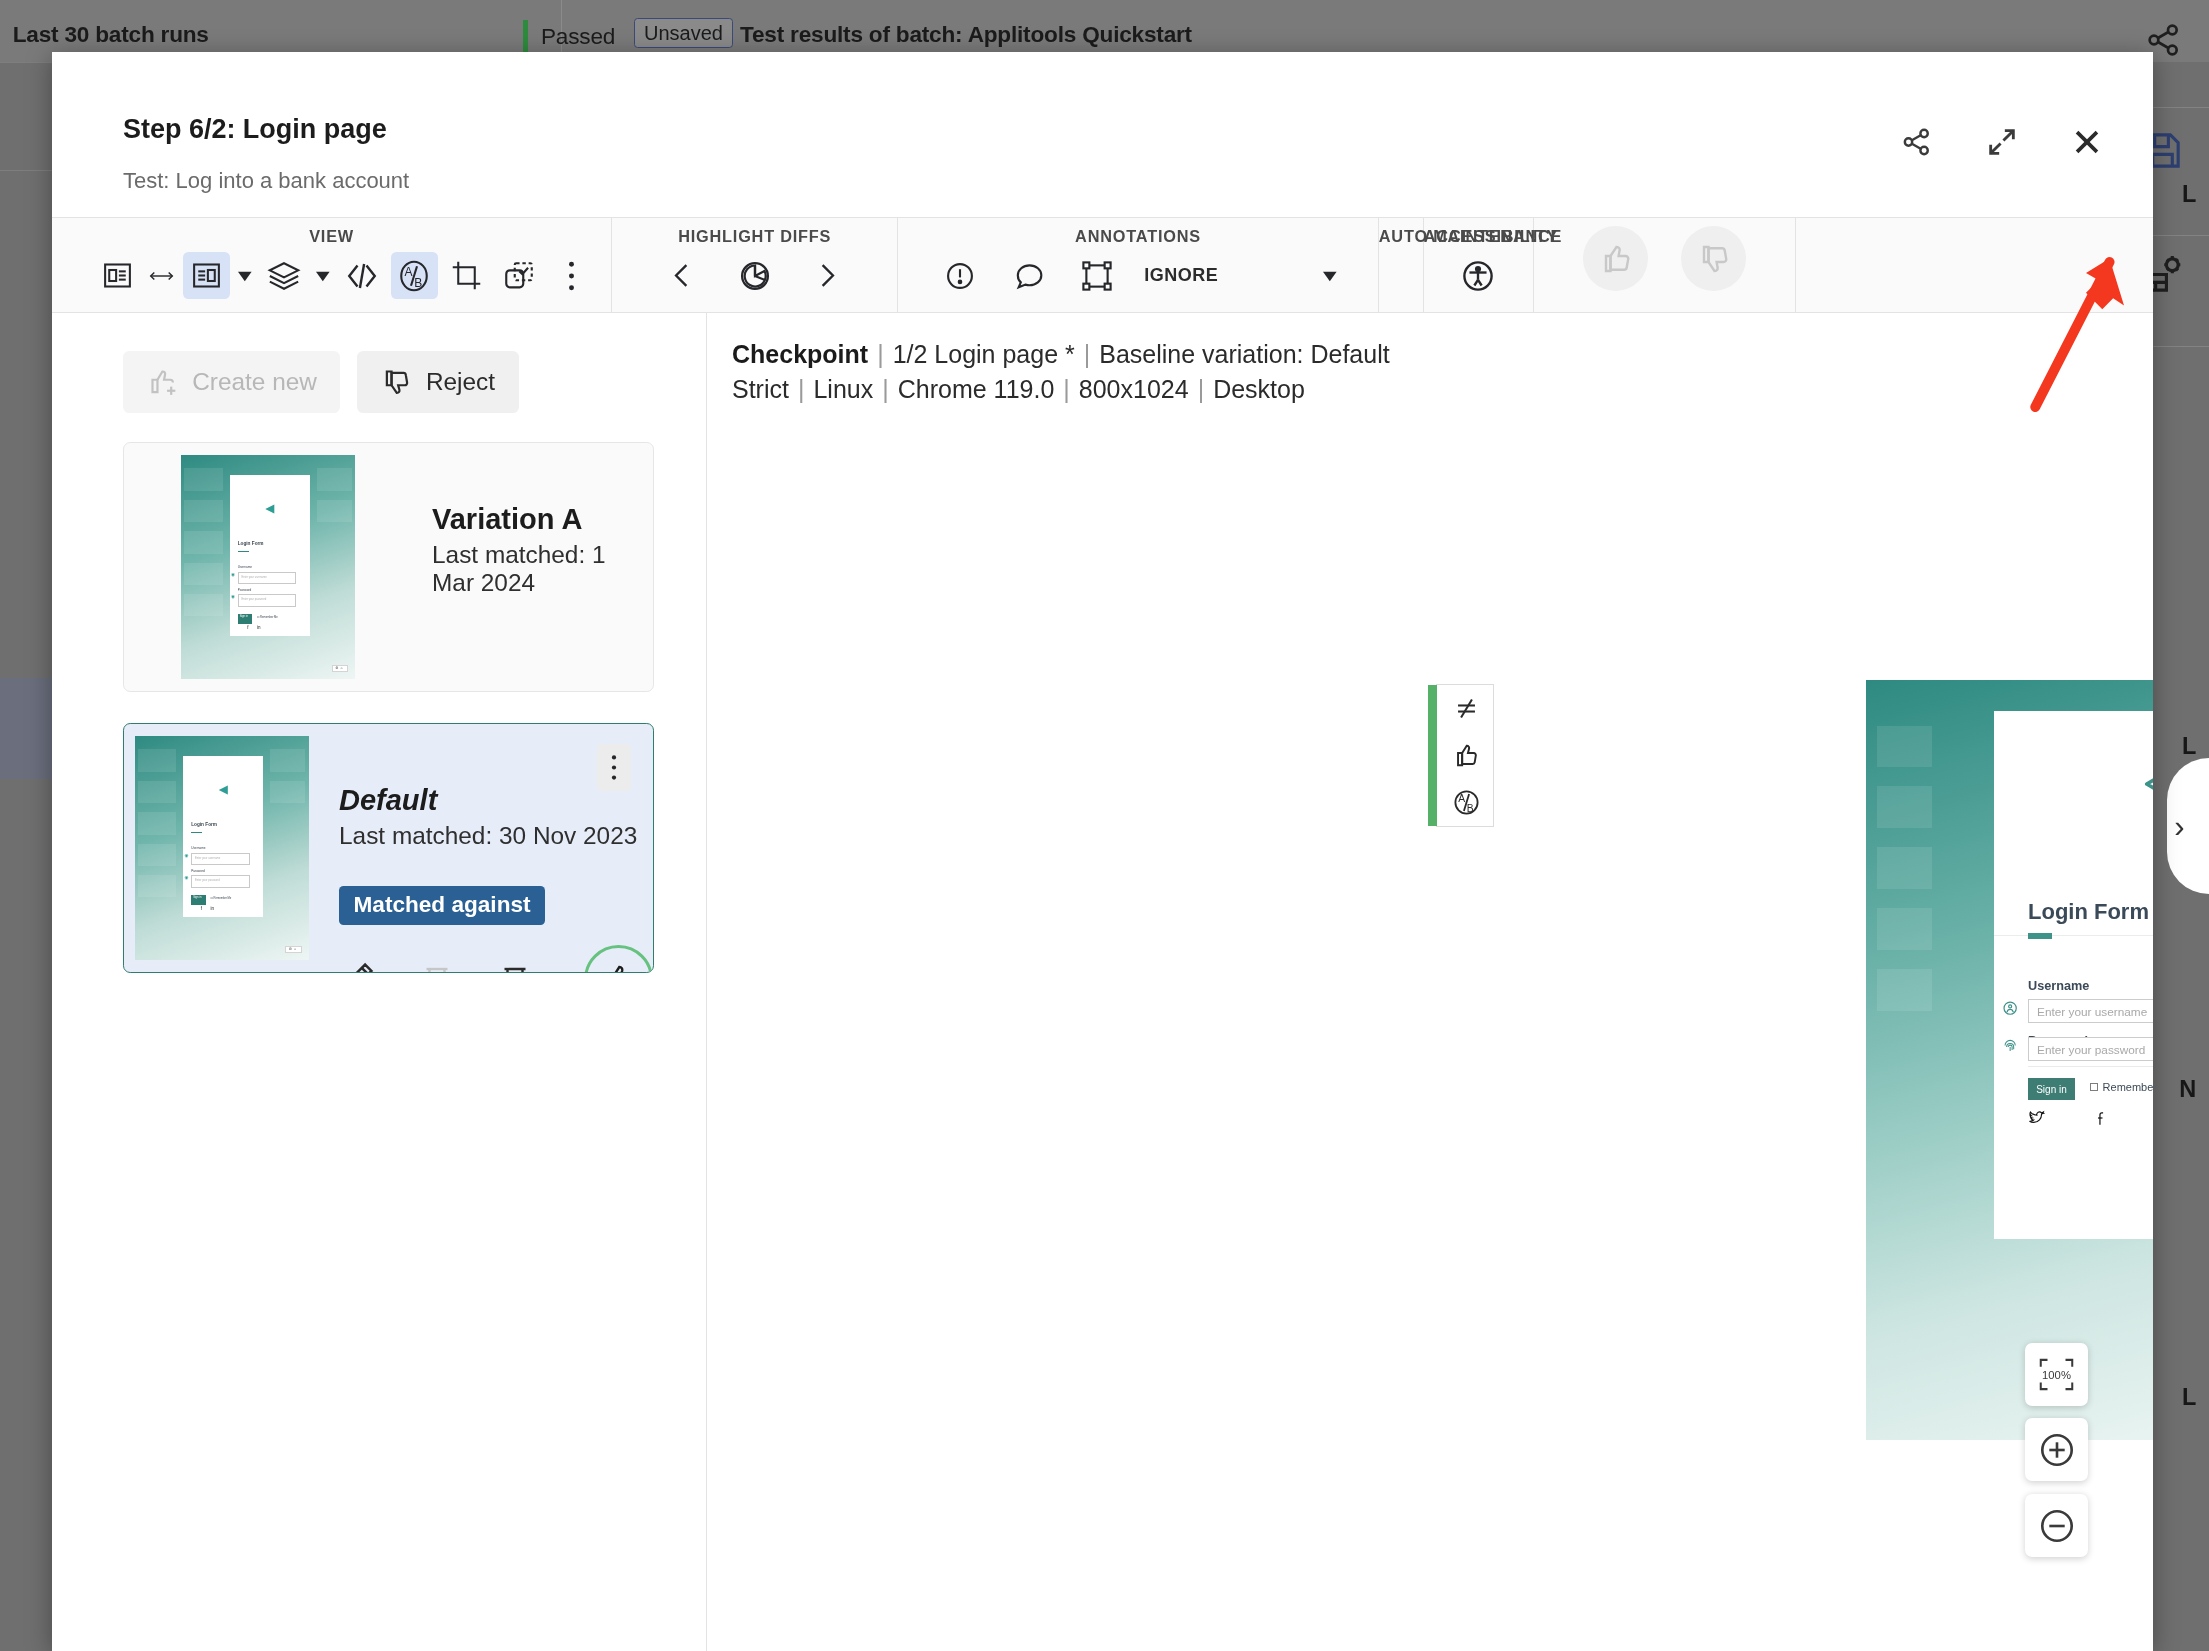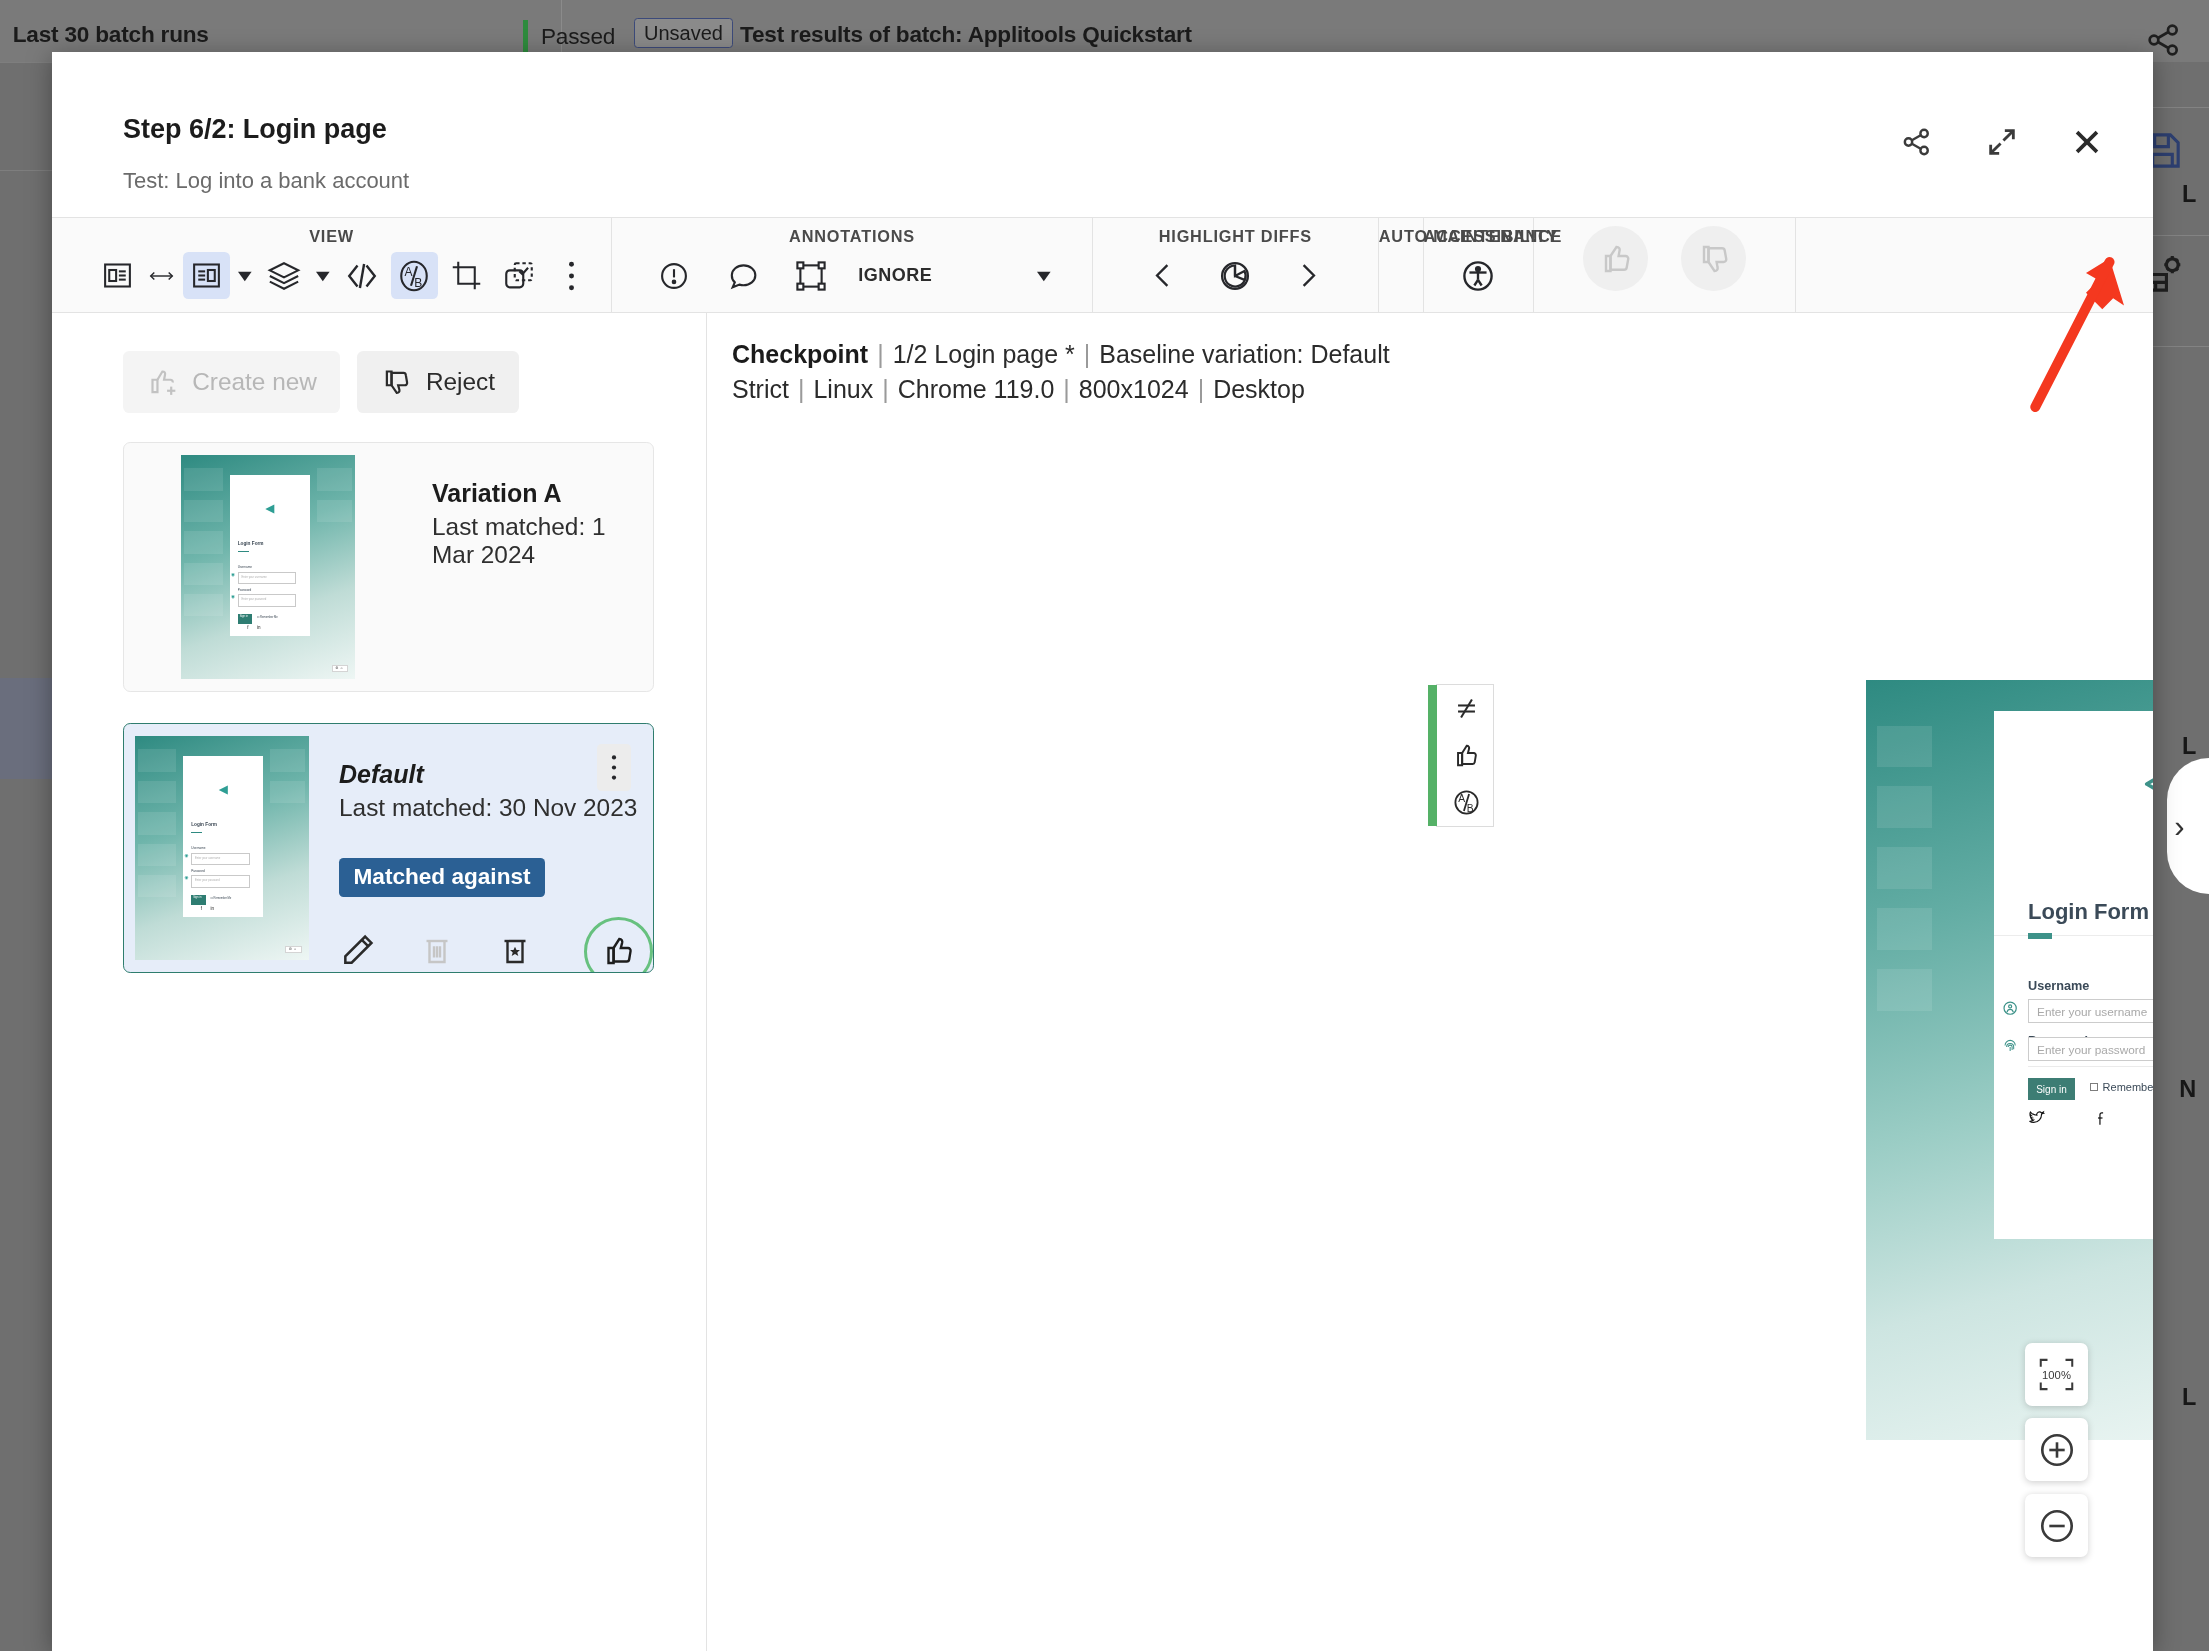--- a/index.html
+++ b/index.html
@@ -136,21 +136,21 @@
   .t-inp i { position:absolute; left:5%; top:26%; font-size:2.7px; color:#b0b0b0; font-style:normal; }
   .t-icn { position:absolute; left:1.5%; color:#2e9e94; font-size:4.5px; }
   .t-btn { position:absolute; left:10%; width:18%; height:6%; background:#2e7d72; }
   .t-btn span { position:absolute; left:14%; top:14%; font-size:2.7px; color:#fff; }
   .t-chk { position:absolute; font-size:2.7px; color:#3a4652; }
   .t-soc { position:absolute; font-size:4.5px; color:#1b1b1b; }
   .t-ctrl { position:absolute; right:4%; bottom:3%; background:#fff; border:0.5px solid #d4d4d4;
             padding:0.9px 2.7px; font-size:3.6px; color:#555; letter-spacing:1.8px; }
 
   .var-meta { flex:1; padding:36px 0 0 20px; position:relative; }
-  .var-name { font-size:25px; font-weight:bold; color:#1c1c1c; }
+  .var-name { font-size:29px; font-weight:bold; color:#1c1c1c;margin-top:24px; }
   .var-name.italic { font-style:italic; font-weight:bold; }
   .var-date { font-size:24.4px; color:#2f2f2f; margin-top:5px; }
   .kebab { position:absolute; right:22px; top:20px; width:34px; height:47px;
            background:#ececec; border-radius:4.5px; display:flex; align-items:center;
            justify-content:center; cursor:pointer; }
   .badge {
     display:inline-block; margin-top:36px; background:#2b6094; color:#fff;
     font-size:22.6px; font-weight:600; padding:6.3px 14.5px; border-radius:4.5px;
   }
   .card-icons { display:flex; align-items:center; gap:42px; margin-top:20px; }
@@ -390,20 +390,44 @@
         <div class="tb-btn">
           <svg width="27" height="34" viewBox="0 0 10 26">
             <circle cx="5" cy="4" r="1.9" fill="#26272b"></circle>
               <circle cx="5" cy="13" r="1.9" fill="#26272b"></circle>
               <circle cx="5" cy="22" r="1.9" fill="#26272b"></circle>
           </svg>
         </div>
       </div>
     </div>
 
+    <div class="tb-group" style="padding:0 47px 9px;">
+      <div class="tb-label">HIGHLIGHT DIFFS</div>
+      <div class="tb-row" style="gap:25px;">
+        <div class="tb-btn">
+          <svg width="31" height="31" viewBox="0 0 24 24" fill="none" stroke="#26272b" stroke-width="1.8">
+              <polyline points="15,4 7,12 15,20"></polyline>
+            </svg>
+        </div>
+        <div class="tb-btn">
+          <svg width="36" height="36" viewBox="0 0 24 24" fill="none" stroke="#26272b" stroke-width="1.5">
+            <circle cx="12" cy="12" r="8.6"></circle>
+              <path d="M12 12l6.3-3.3A7 7 0 1 1 12 5z" fill="none"></path>
+            <path d="M12 12l6.4 2.6"></path>
+              <path d="M12 12V5"></path>
+          </svg>
+        </div>
+        <div class="tb-btn">
+          <svg width="31" height="31" viewBox="0 0 24 24" fill="none" stroke="#26272b" stroke-width="1.8">
+              <polyline points="9,4 17,12 9,20"></polyline>
+            </svg>
+        </div>
+      </div>
+    </div>
+
     <div class="tb-group" style="padding:0 38px 9px;">
       <div class="tb-label">ANNOTATIONS</div>
       <div class="tb-row" style="gap:23.5px;">
         <div class="tb-btn">
           <svg width="34" height="34" viewBox="0 0 24 24" fill="none" stroke="#26272b" stroke-width="1.5">
             <circle cx="12" cy="12" r="8.4"></circle>
               <line x1="12" y1="7.2" x2="12" y2="13"></line>
               <circle cx="12" cy="16.2" r=".9" fill="#26272b"></circle>
           </svg>
         </div>
@@ -421,44 +445,20 @@
             <rect x="2.4" y="2.4" width="4.2" height="4.2" fill="#fff"></rect>
               <rect x="17.4" y="2.4" width="4.2" height="4.2" fill="#fff"></rect>
             <rect x="2.4" y="17.4" width="4.2" height="4.2" fill="#fff"></rect>
               <rect x="17.4" y="17.4" width="4.2" height="4.2" fill="#fff"></rect>
           </svg>
         </div>
         <span class="tb-text">IGNORE</span>
         <div class="tb-caret" style="margin-left:69px;">
           <svg viewBox="0 0 10 10">
               <polygon points="0,2 10,2 5,9" fill="#26272b"></polygon>
-            </svg>
-        </div>
-      </div>
-    </div>
-
-    <div class="tb-group" style="padding:0 47px 9px;">
-      <div class="tb-label">HIGHLIGHT DIFFS</div>
-      <div class="tb-row" style="gap:25px;">
-        <div class="tb-btn">
-          <svg width="31" height="31" viewBox="0 0 24 24" fill="none" stroke="#26272b" stroke-width="1.8">
-              <polyline points="15,4 7,12 15,20"></polyline>
-            </svg>
-        </div>
-        <div class="tb-btn">
-          <svg width="36" height="36" viewBox="0 0 24 24" fill="none" stroke="#26272b" stroke-width="1.5">
-            <circle cx="12" cy="12" r="8.6"></circle>
-              <path d="M12 12l6.3-3.3A7 7 0 1 1 12 5z" fill="none"></path>
-            <path d="M12 12l6.4 2.6"></path>
-              <path d="M12 12V5"></path>
-          </svg>
-        </div>
-        <div class="tb-btn">
-          <svg width="31" height="31" viewBox="0 0 24 24" fill="none" stroke="#26272b" stroke-width="1.8">
-              <polyline points="9,4 17,12 9,20"></polyline>
             </svg>
         </div>
       </div>
     </div>
 
     <div class="tb-group" style="padding:0 22px 9px;">
       <div class="tb-label">AUTO MAINTENANCE</div>
     </div>
 
     <div class="tb-group" style="padding:0 31px 9px;">

